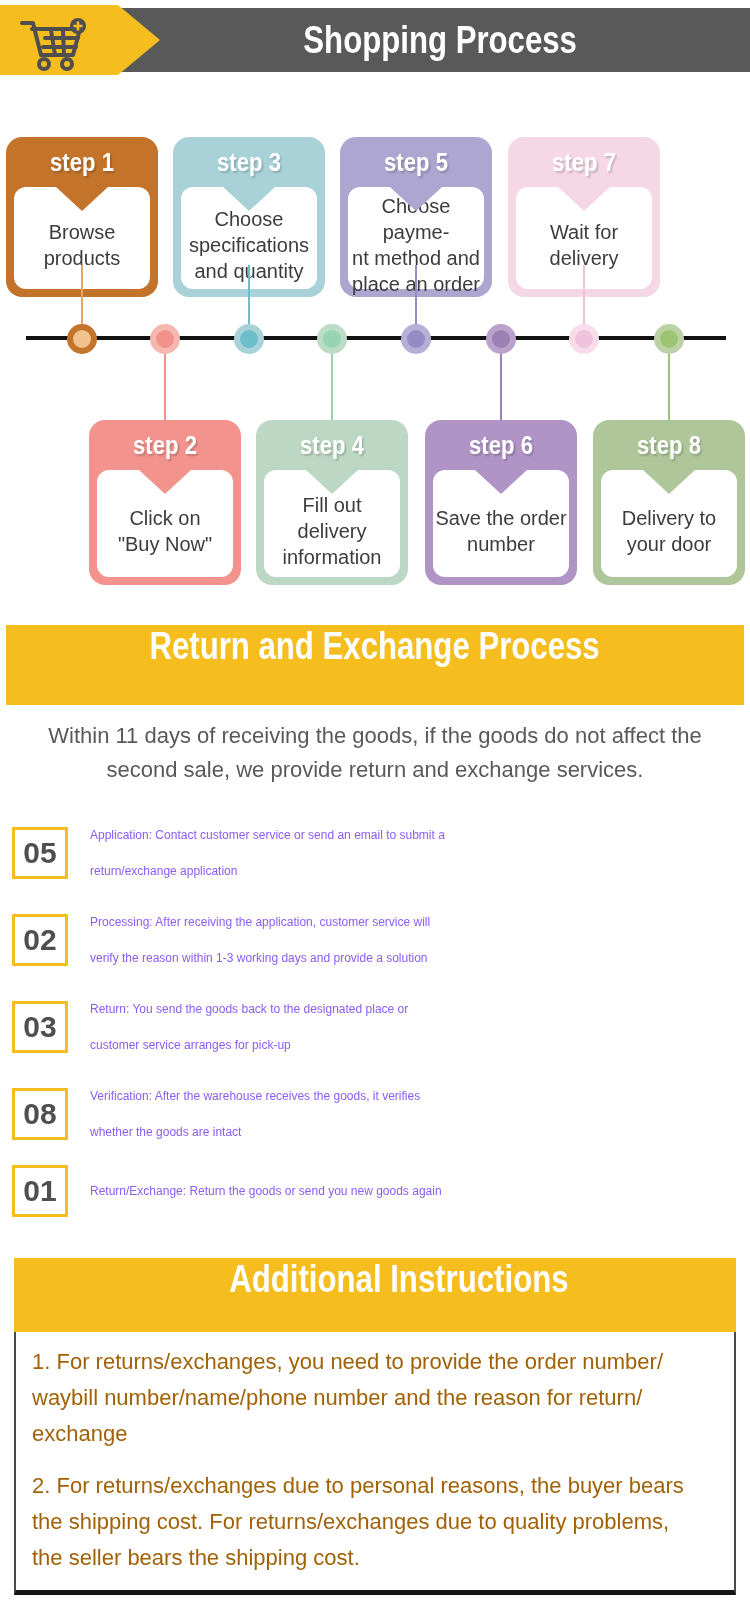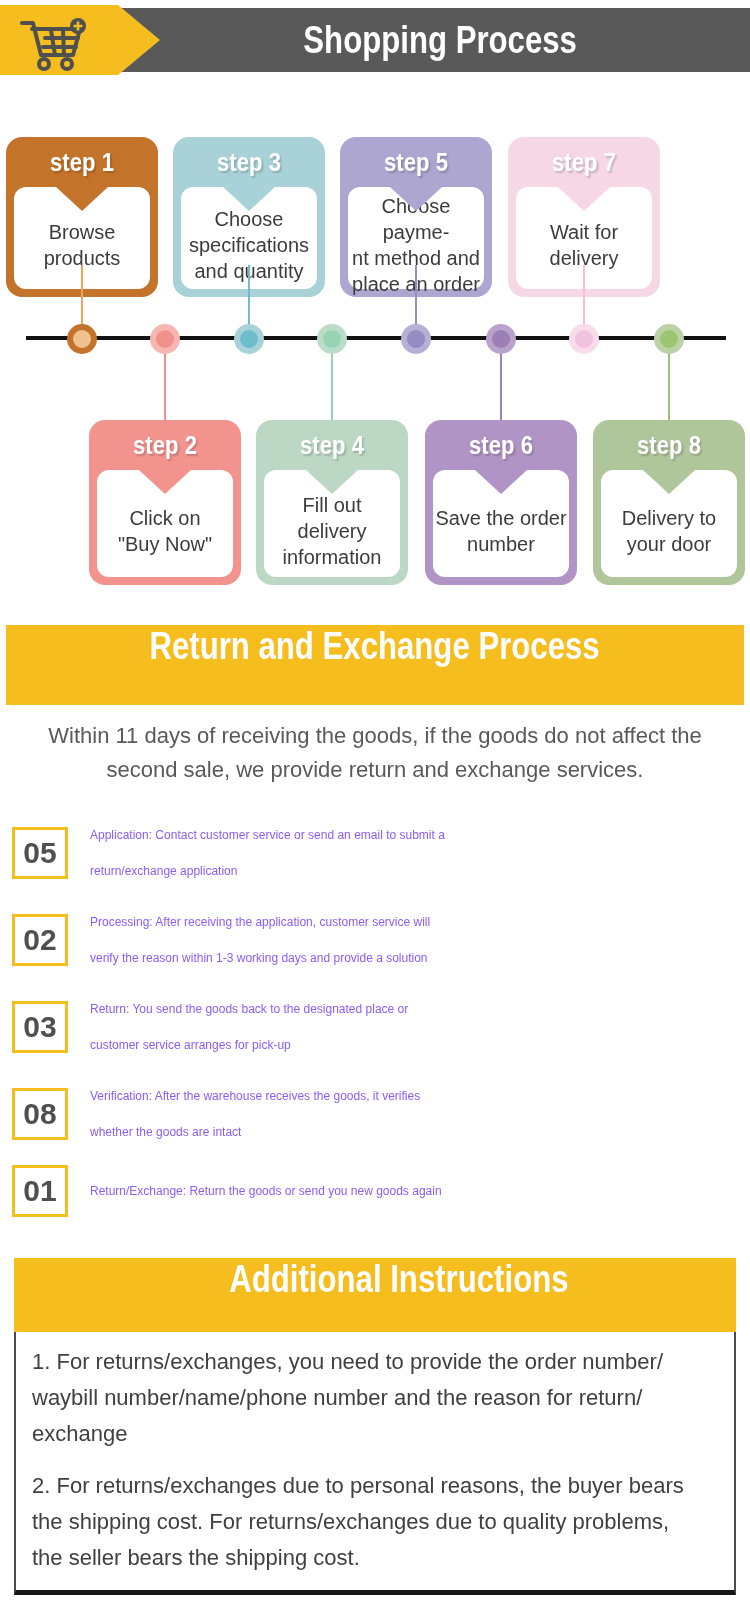--- a/index.html
+++ b/index.html
@@ -53,21 +53,21 @@
   .item-row { display:flex; align-items:center; gap:22px; margin:15px 12px 0 12px; }
   .item-row:first-child { margin-top:0; }
   .item-num { flex:none; width:50px; height:46px; border:3px solid #F5BD1D;
     display:flex; align-items:center; justify-content:center;
     font-size:30px; font-weight:bold; color:#4F4F4F; }
   .item-text { font-size:12px; line-height:36px; color:#8b5cf6; white-space:pre-line; }
 
   
   .info-box { margin:0 14px; border:2px solid #4a4a4a; border-top:none;
     border-bottom:5px solid #161616; padding:12px 16px 14px 16px; }
-  .info-box p { margin:0; font-size:22px; line-height:36px; color:#404040; white-space:pre-line; }
+  .info-box p { margin:0; font-size:22px; line-height:36px; color:#a16207; white-space:pre-line; }
   .info-box p + p { margin-top:16px; }
 </style>
 </head>
 <body>
 
 <div class="page">
 
   <div class="header">
     <div class="dark-banner">
       <div class="bnr-title">Shopping Process</div>

